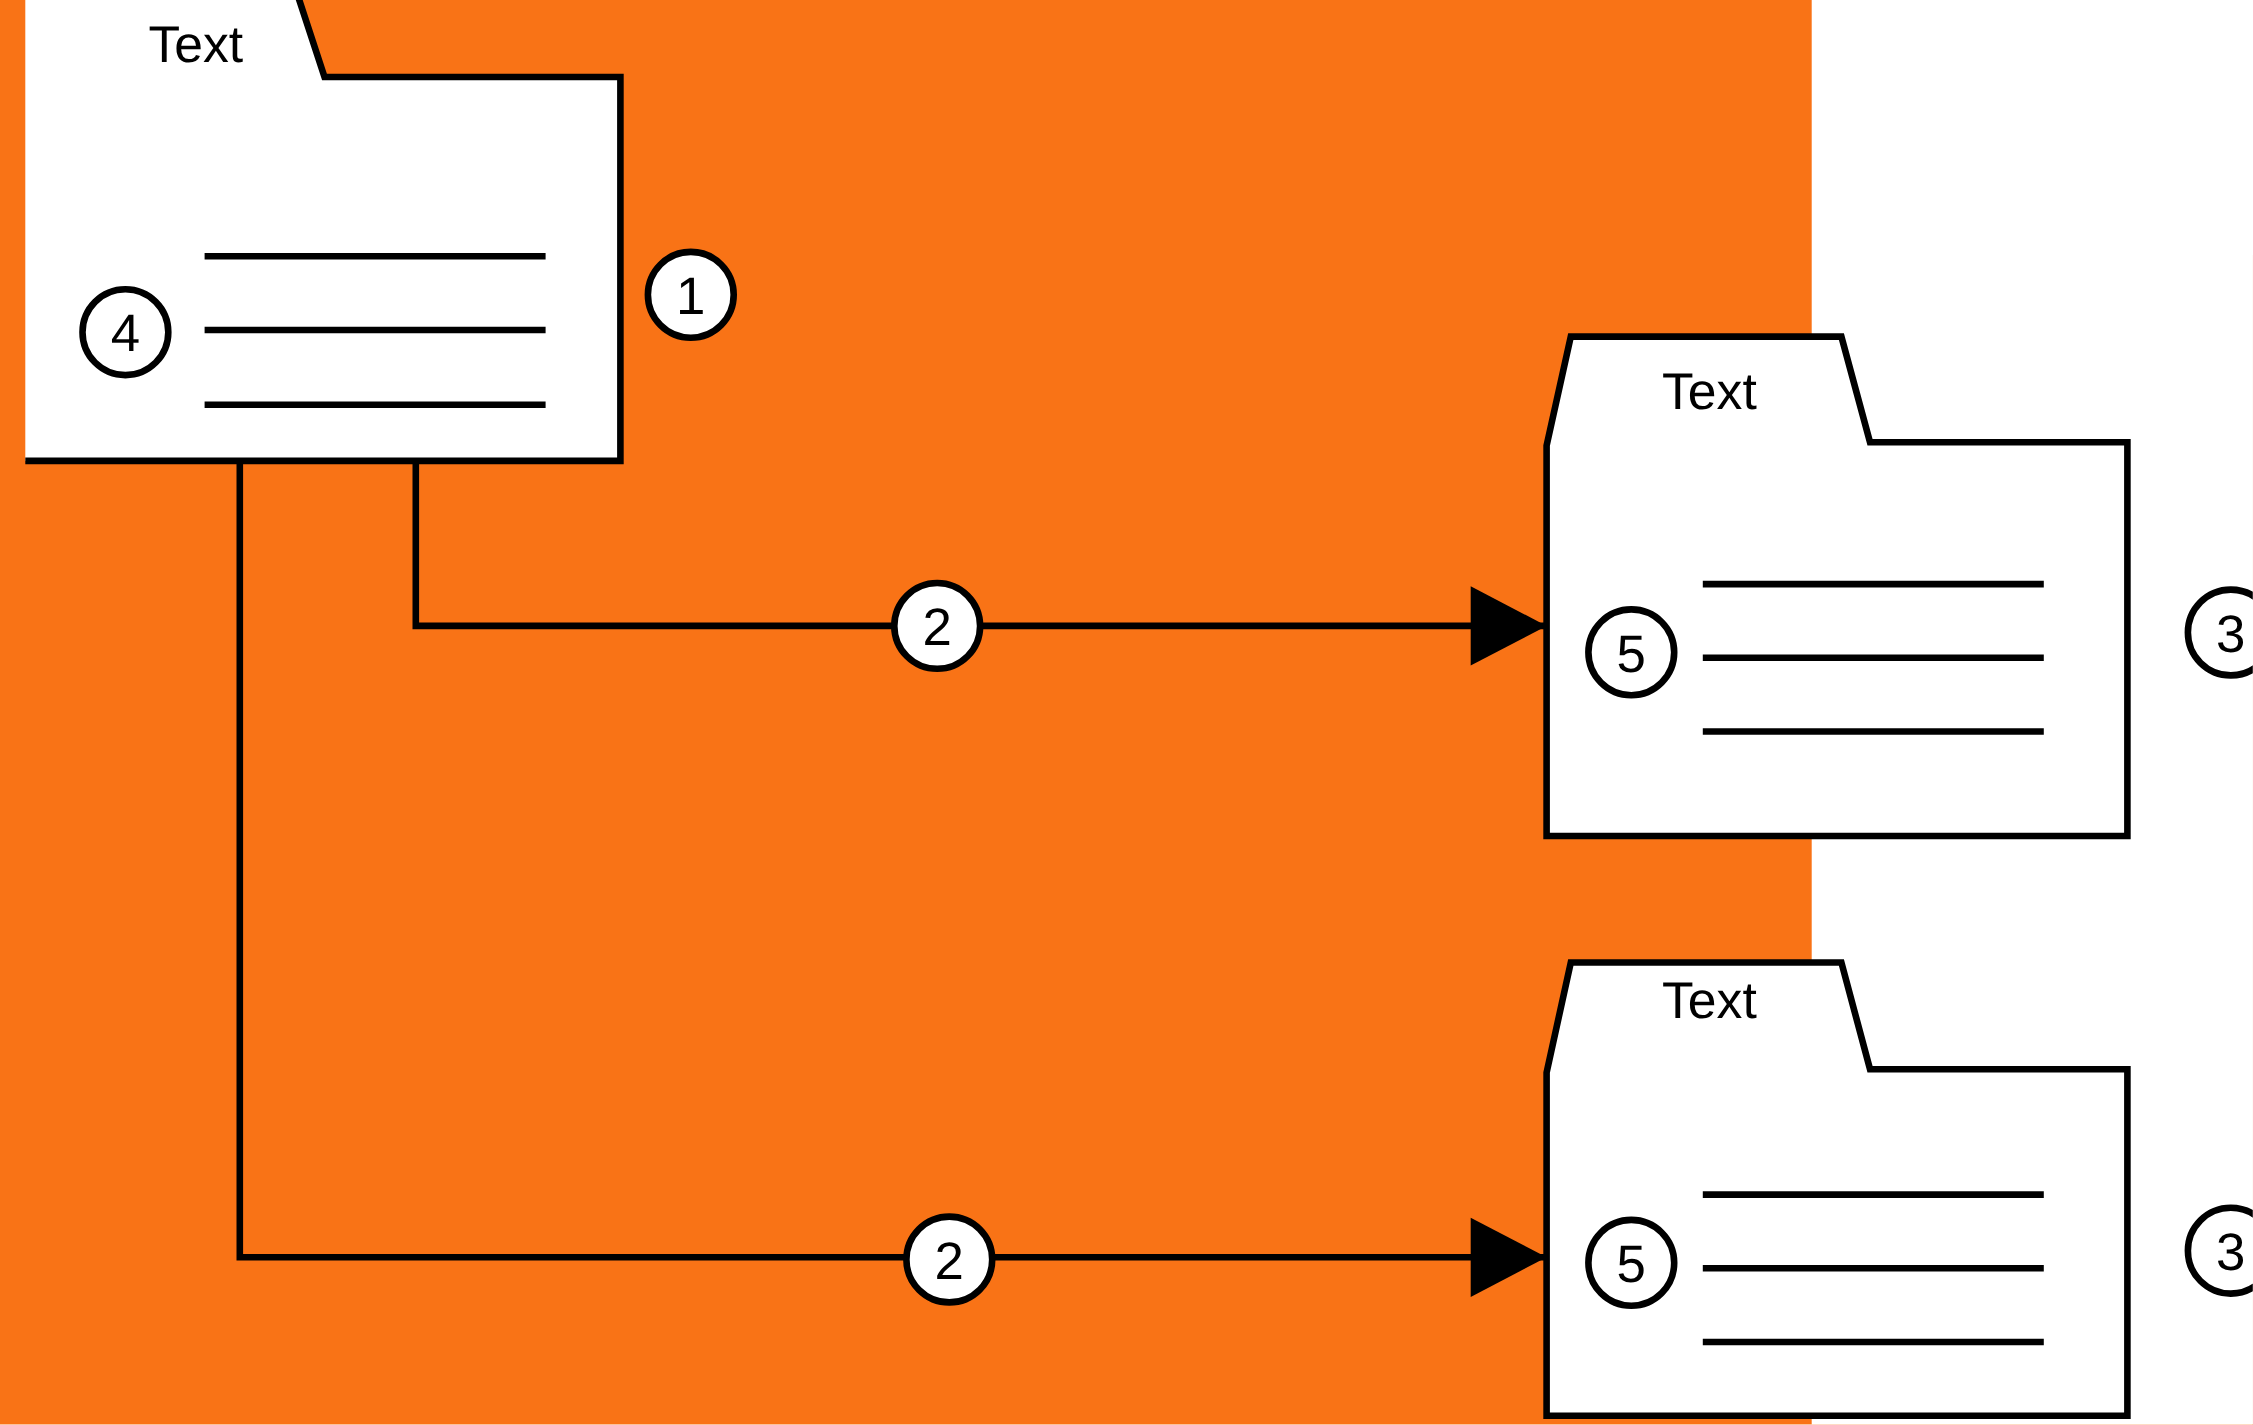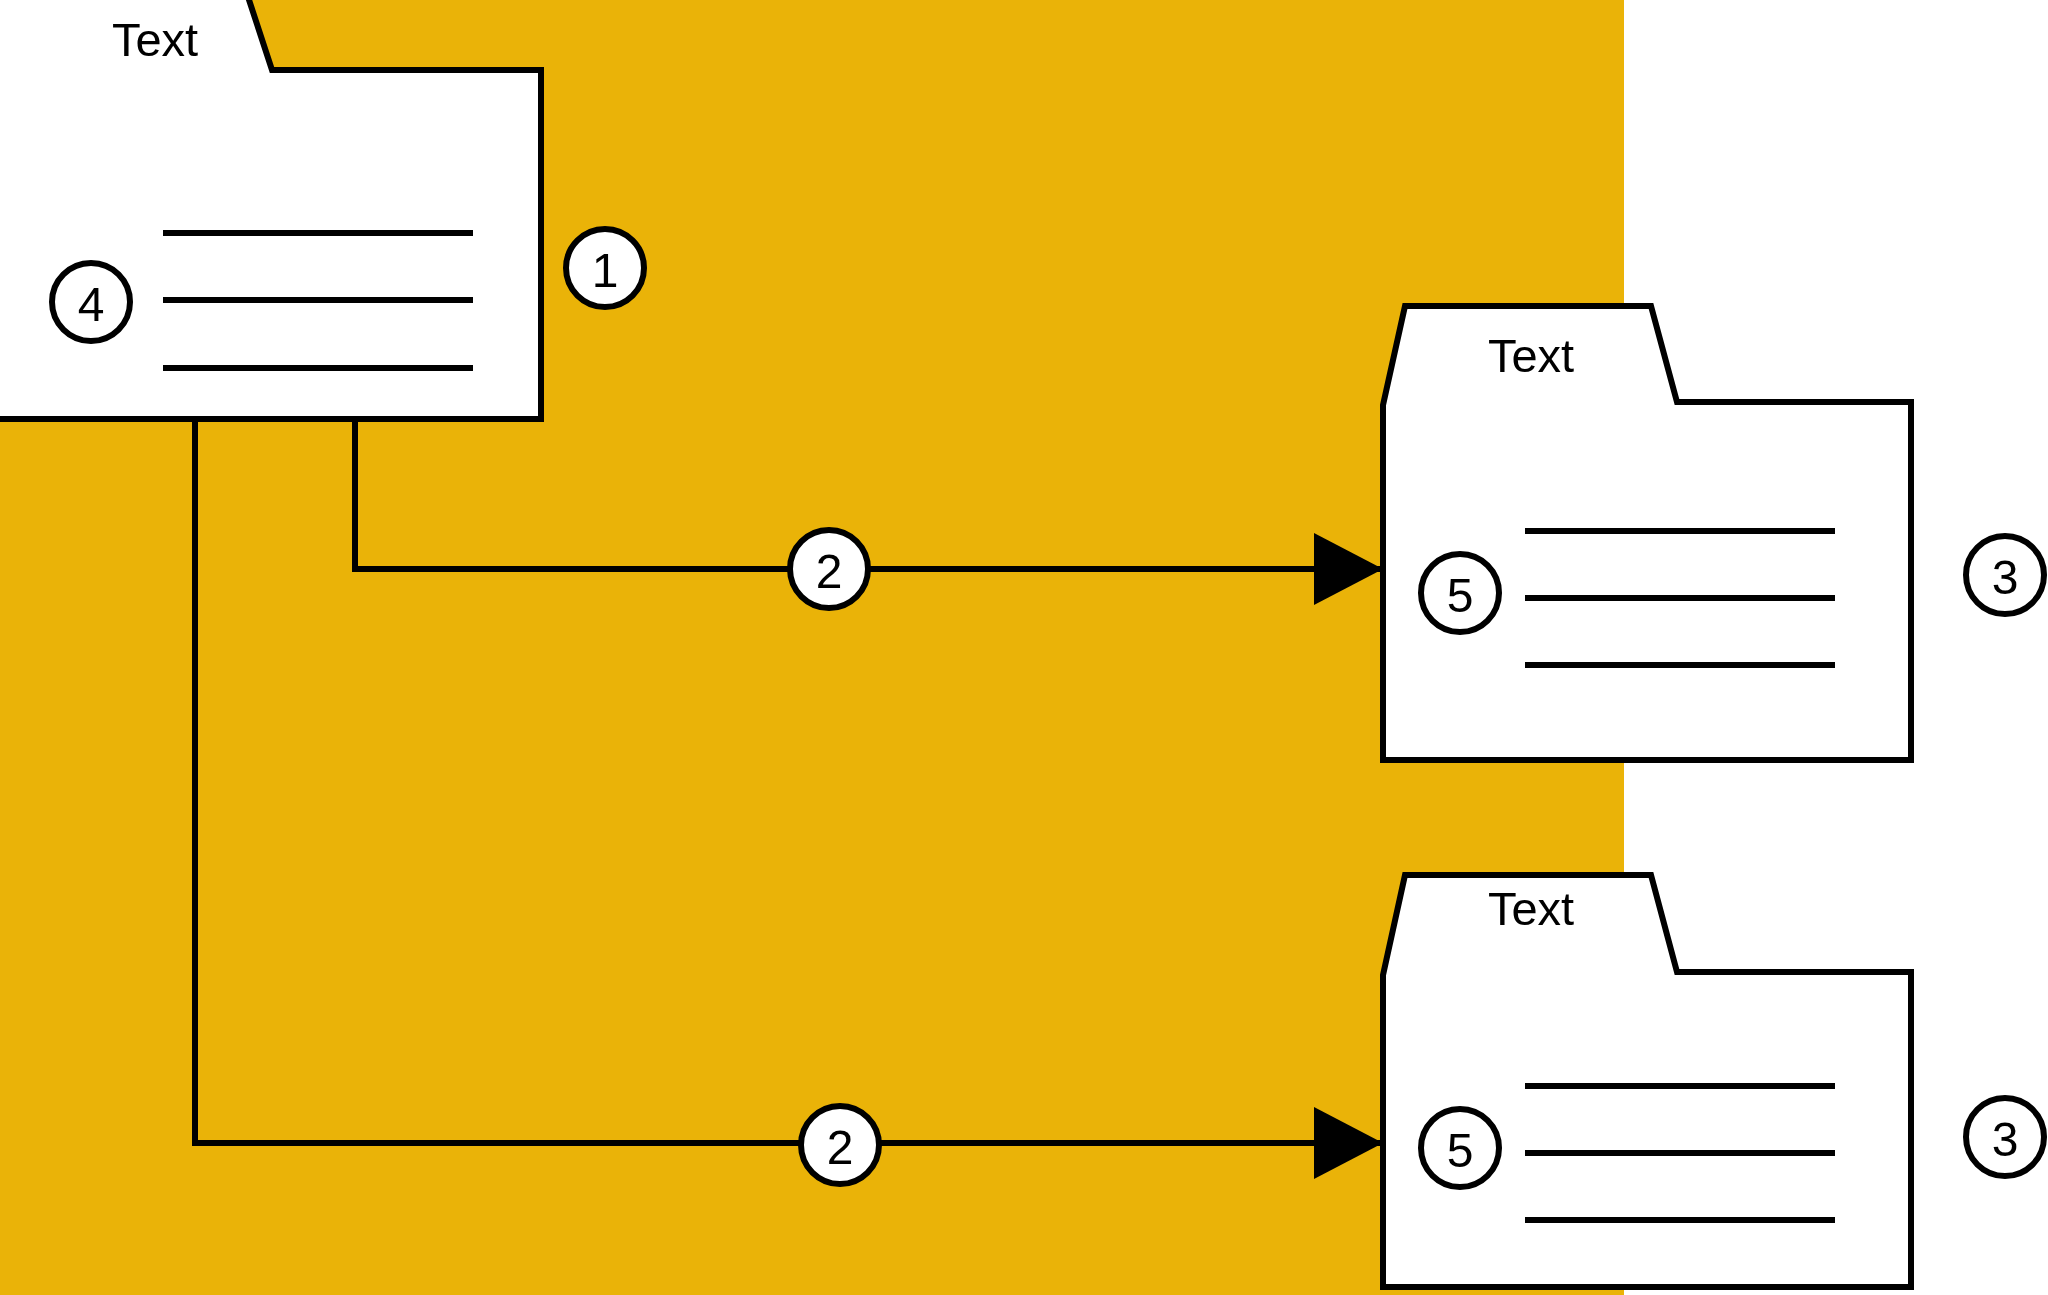--- a/index.html
+++ b/index.html
@@ -10,21 +10,22 @@
   body {
     width: 2048px;
     height: 1295px;
     font-family: "Liberation Sans", sans-serif;
     overflow: hidden;
   }
   #diagram-root {
     position: relative;
     width: 1624px;
     height: 1295px;
-    background: #eab308;
+    background: #f97316;
+    padding-left: 23px;
   }
   svg#diagram-svg {
     display: block;
     width: 2048px;
     height: 1295px;
   }
   .folder-outline {
     fill: #ffffff;
   }
   .doc-line {

